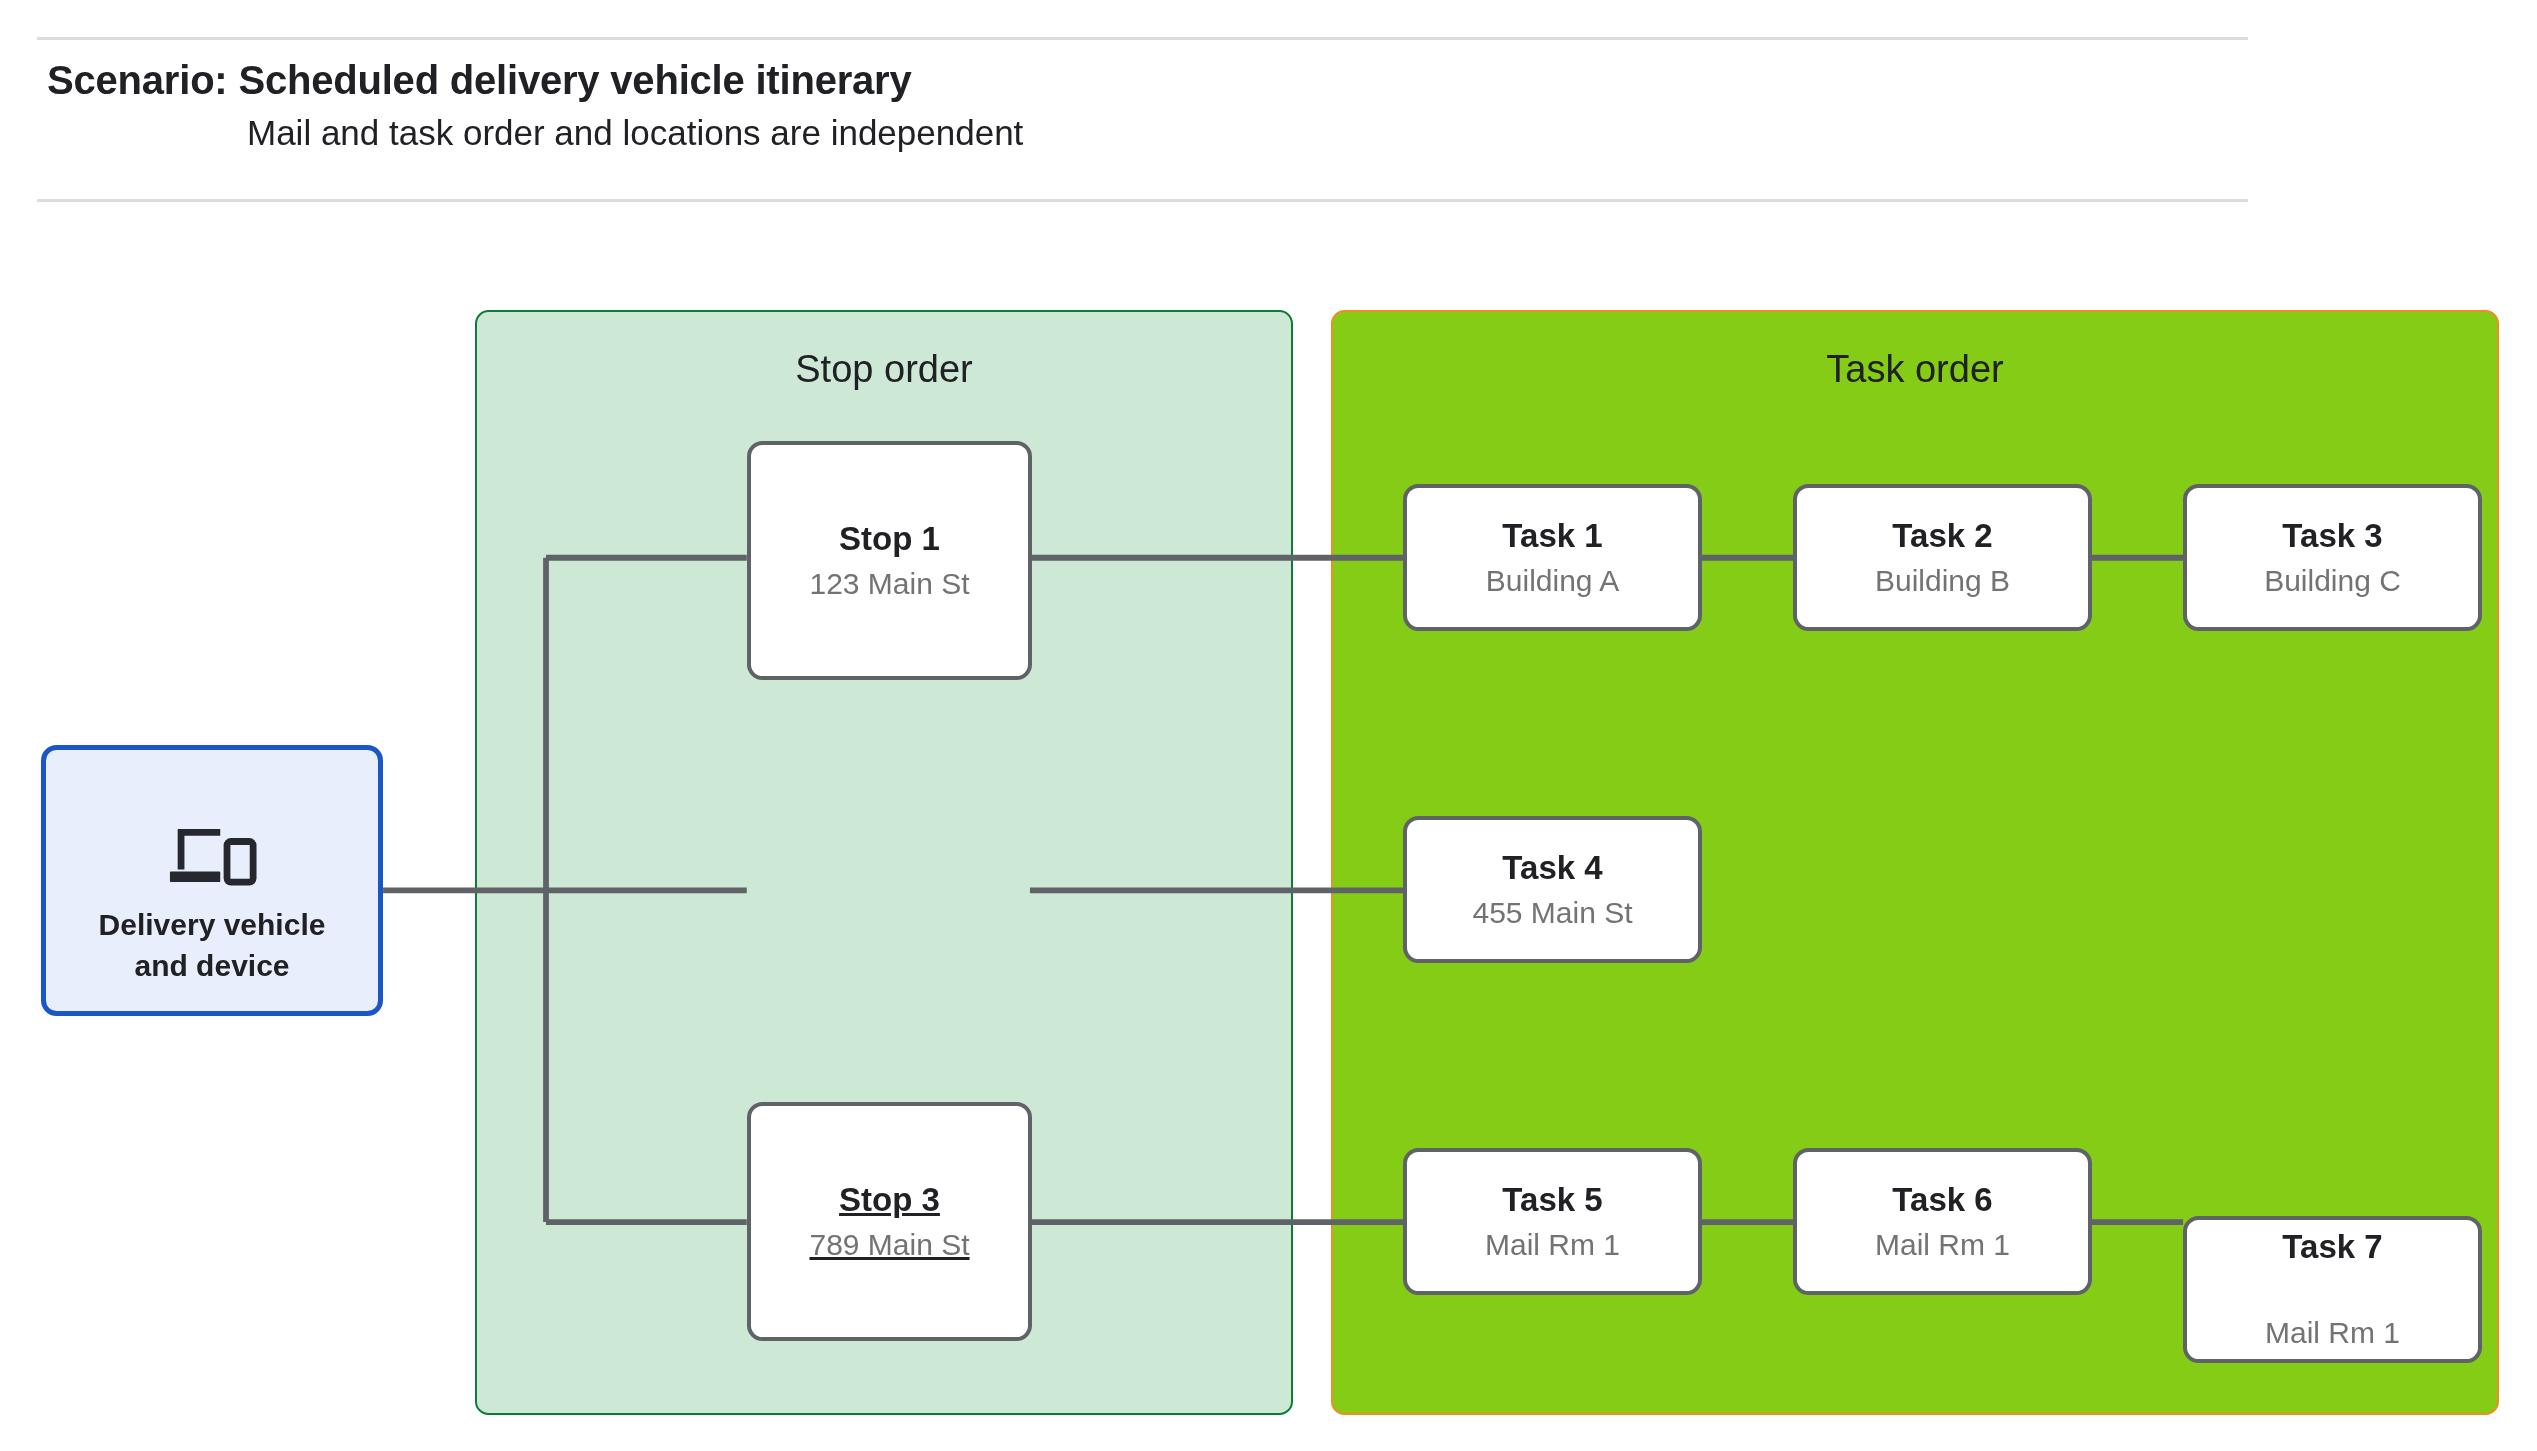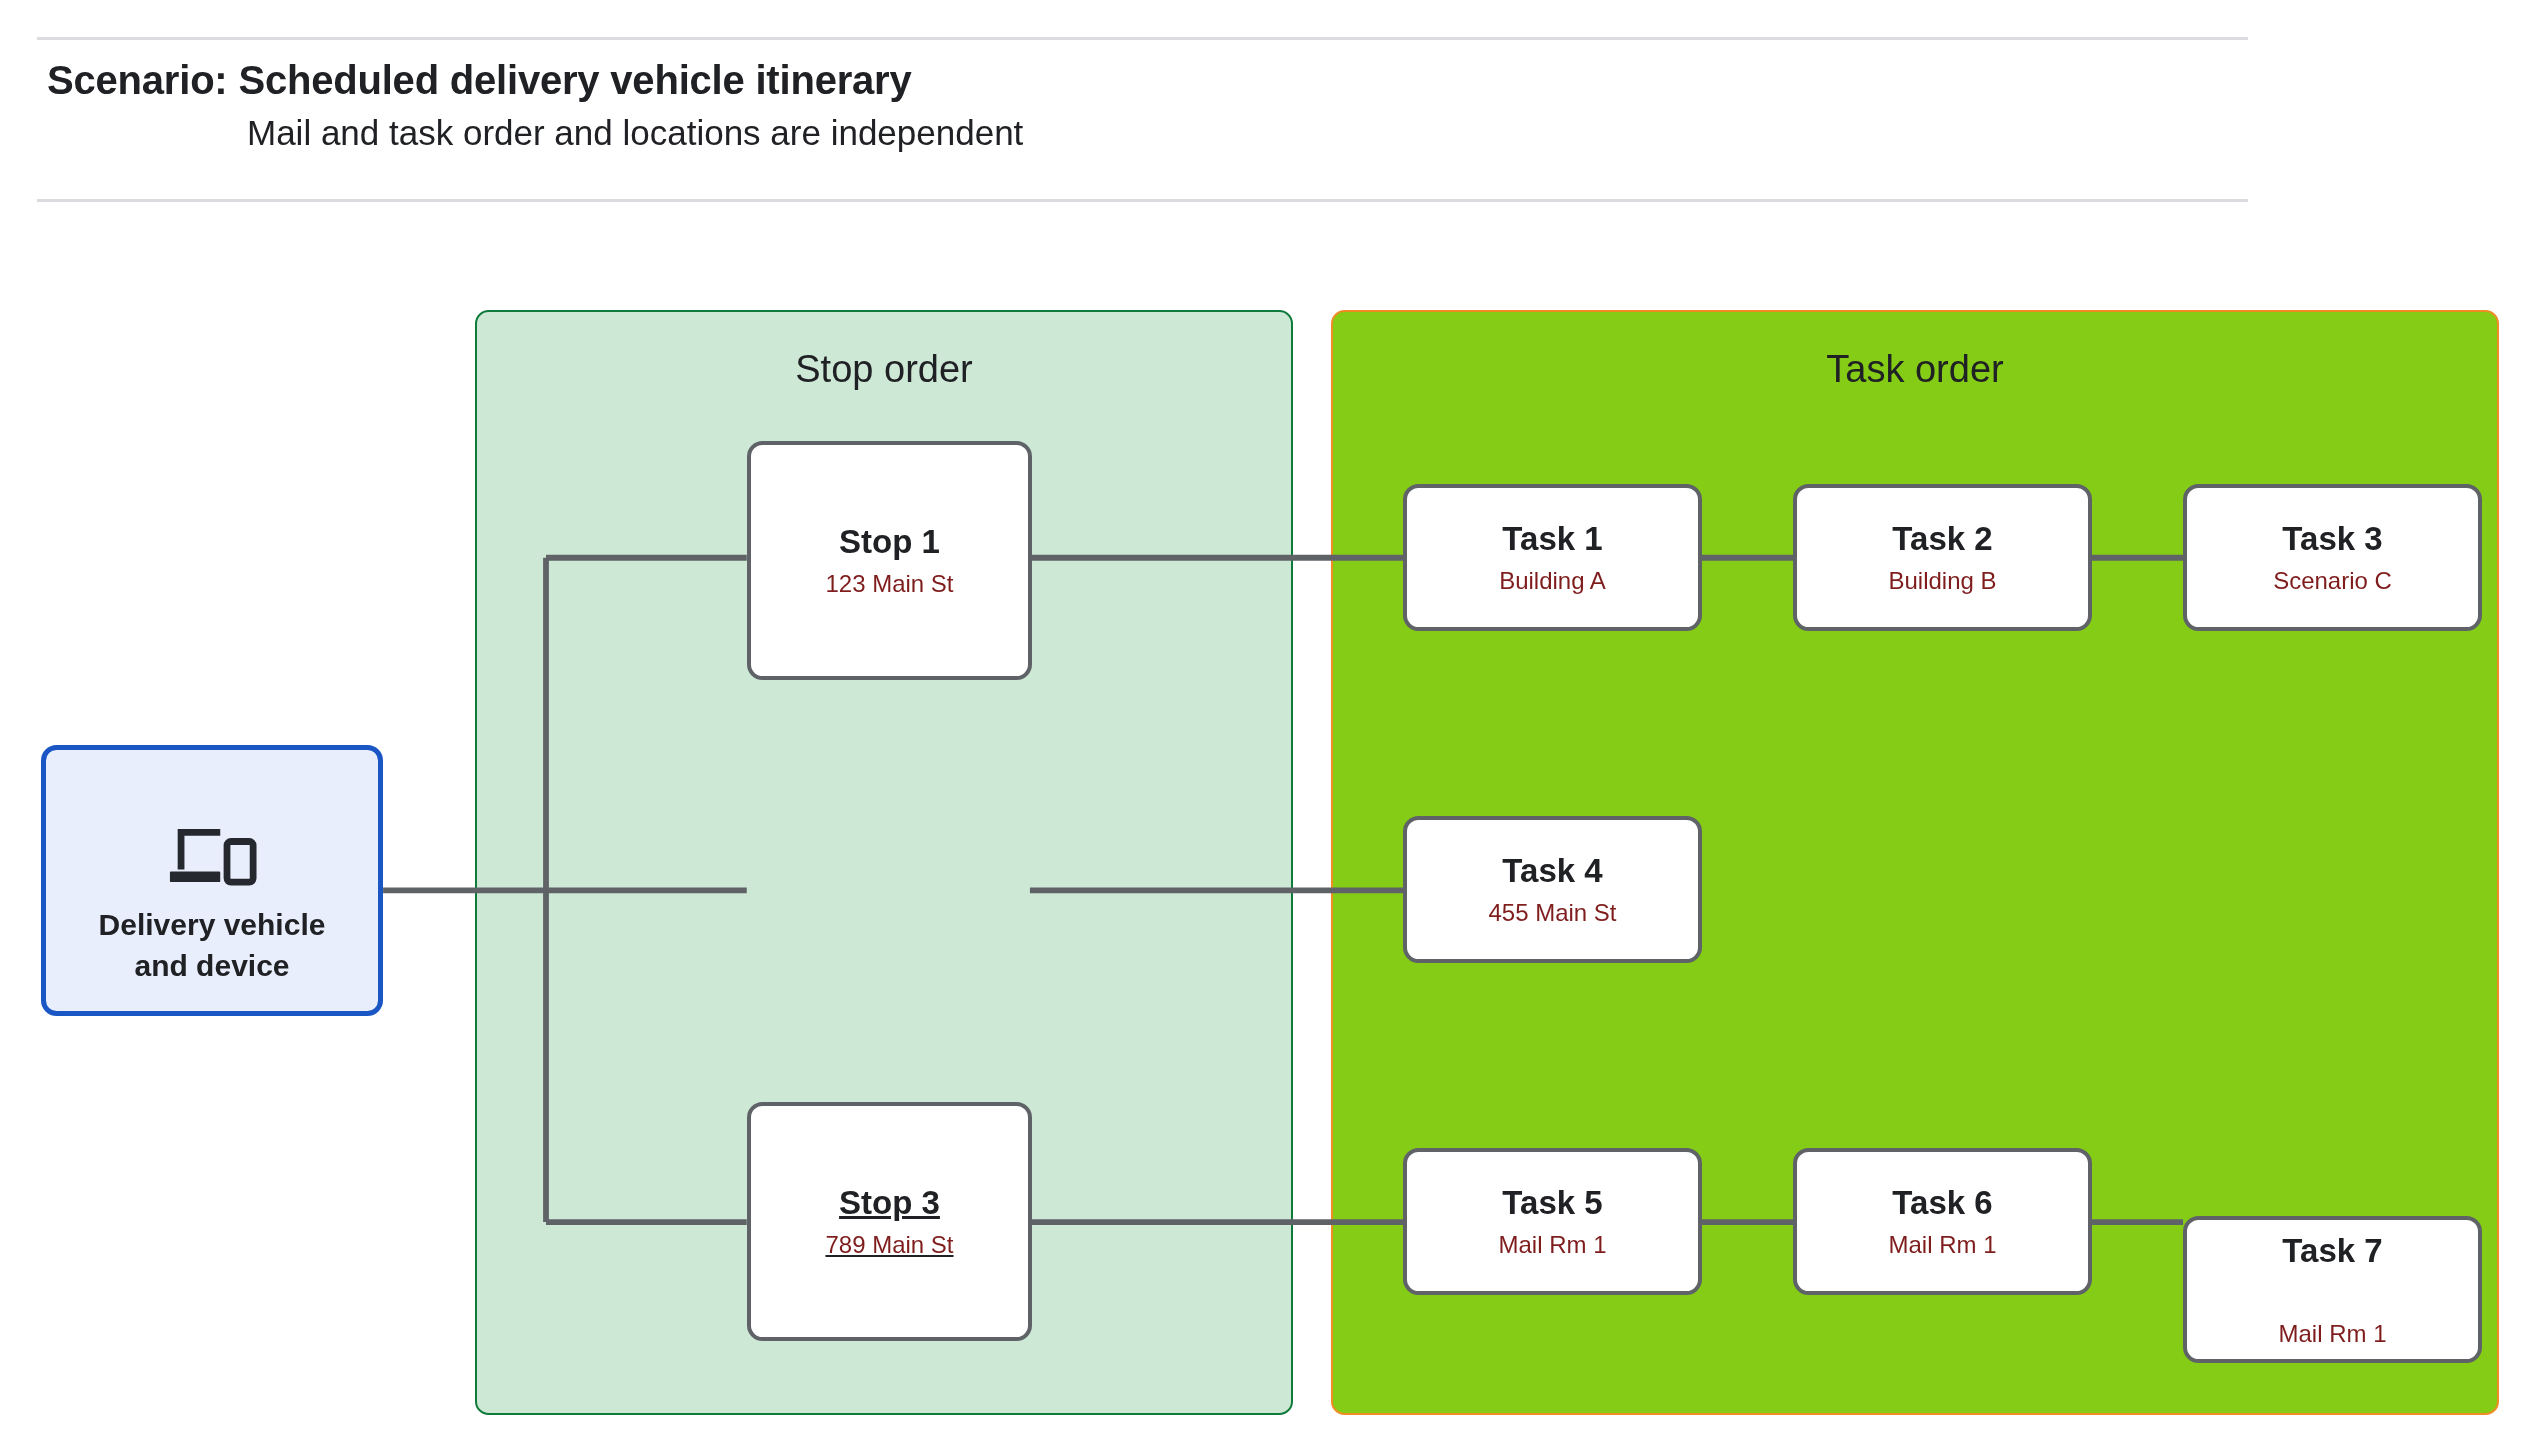--- a/index.html
+++ b/index.html
@@ -102,23 +102,23 @@
     justify-content: center;
     text-align: center;
     line-height: 1.22;
   }
   .node .n-title {
     font-size: 33px;
     font-weight: 700;
     color: #202124;
   }
   .node .n-sub {
-    font-size: 24px;
+    font-size: 30px;
     font-weight: 400;
-    color: #7f1d1d;
+    color: #737373;
     margin-top: 6.8px;
   }
 
   .stop-node { width: 285px; height: 239px; }
   .task-node { width: 299px; height: 147px; }
 
   
   #device-box {
     position: absolute;
     left: 41px; top: 745px;
@@ -220,21 +220,21 @@
   <div class="node task-node" style="left:1403px; top:484px;">
     <div class="n-title">Task 1</div>
     <div class="n-sub">Building A</div>
   </div>
   <div class="node task-node" style="left:1793px; top:484px;">
     <div class="n-title">Task 2</div>
     <div class="n-sub">Building B</div>
   </div>
   <div class="node task-node" style="left:2183px; top:484px;">
     <div class="n-title">Task 3</div>
-    <div class="n-sub">Scenario C</div>
+    <div class="n-sub">Building C</div>
   </div>
 
   <div class="node task-node" style="left:1403px; top:816px;">
     <div class="n-title">Task 4</div>
     <div class="n-sub">455 Main St</div>
   </div>
 
   <div class="node task-node" style="left:1403px; top:1148px;">
     <div class="n-title">Task 5</div>
     <div class="n-sub">Mail Rm 1</div>

